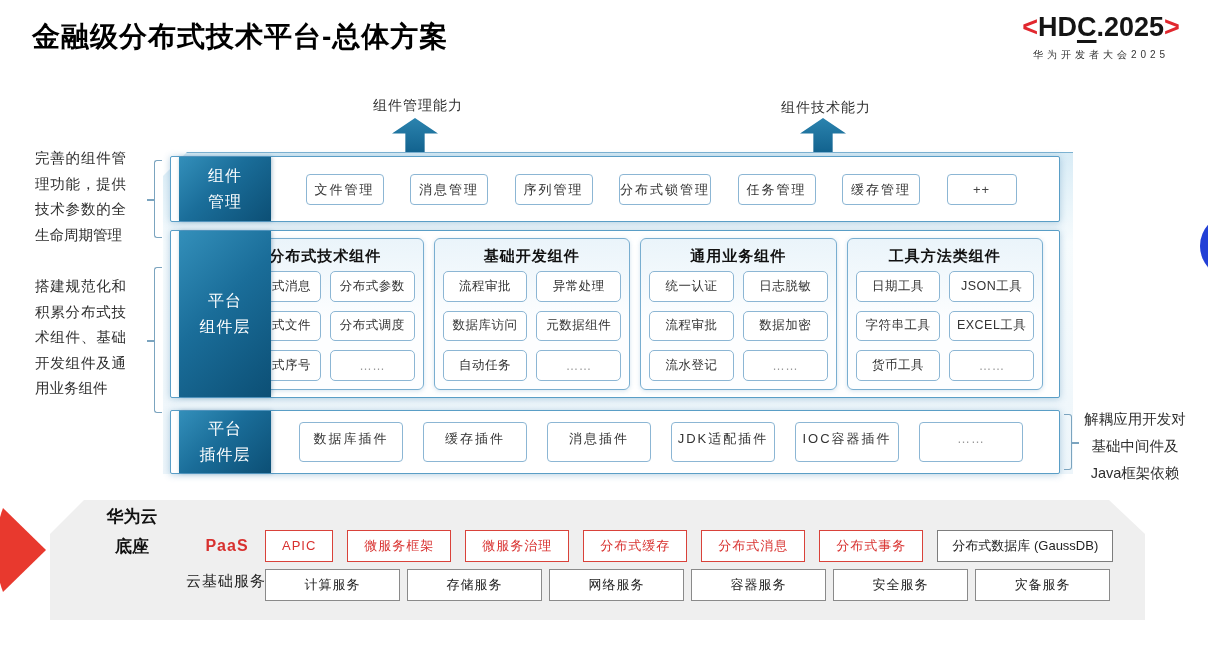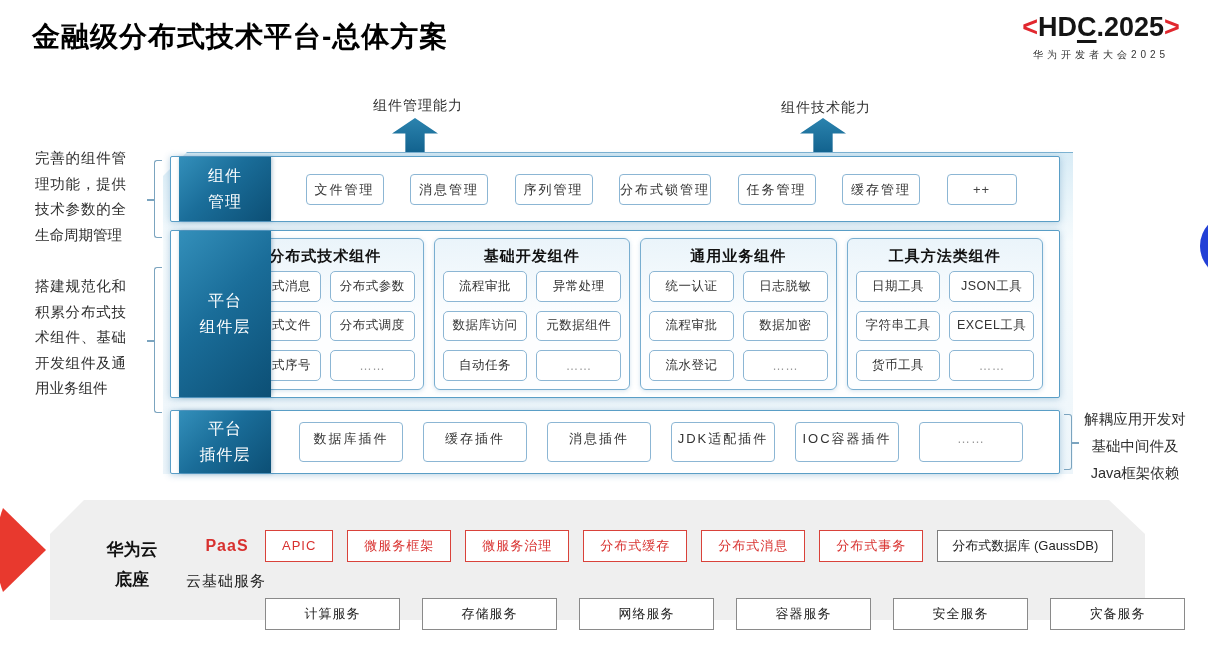--- a/index.html
+++ b/index.html
@@ -67,31 +67,31 @@
   .pc-header { height:31px; line-height:33px; text-align:center; font-size:15px; font-weight:bold; color:#111; letter-spacing:1px; }
   .pc-grid { flex:1; display:grid; grid-template-columns:1fr 1fr; gap:9px; padding:1px 8px 8px; }
   .pc-item { background:#fff; border:1px solid #8cb6d4; border-radius:5px;
     display:flex; align-items:center; justify-content:center;
     font-size:12.5px; color:#333; letter-spacing:.5px; white-space:nowrap; }
   .pc-item.dots { color:#9a9a9a; }
 
   
   .foundation { position:absolute; left:50px; top:500px; width:1095px; height:120px; background:#efefef;
     clip-path:polygon(34px 0, calc(100% - 36px) 0, 100% 34px, 100% 100%, 0 100%, 0 34px); }
-  .fnd-label { position:absolute; left:84px; top:535px; width:96px; text-align:center;
+  .fnd-label { position:absolute; left:84px; top:502px; width:96px; text-align:center;
     font-size:17px; font-weight:bold; color:#111; line-height:30px; white-space:pre-line; }
   .paas-label { position:absolute; left:194px; top:537px; width:66px; text-align:center;
     font-size:16px; font-weight:bold; color:#d8312f; letter-spacing:1px; }
   .cloud-label { position:absolute; left:176px; top:572px; width:100px; text-align:center; font-size:15px; color:#222; letter-spacing:1px; }
   .paas-row { position:absolute; left:265px; top:530px; display:flex; gap:14px; }
   .red-chip { height:32px; line-height:29px; background:#fff; border:1.5px solid #d9423a; color:#d8312f;
     font-size:13px; letter-spacing:1px; text-align:center; padding:0 16px; min-width:66px; white-space:nowrap; }
   .neutral-chip { height:32px; line-height:30px; background:#fff; border:1px solid #7d7d7d; color:#222;
     font-size:13px; text-align:center; padding:0 14px; min-width:168px; white-space:nowrap; }
-  .cloud-row { position:absolute; left:265px; top:598px; display:flex; gap:22px; }
+  .cloud-row { position:absolute; left:265px; top:569px; display:flex; gap:7px; }
   .gray-chip { width:135px; height:32px; line-height:30px; background:#fff; border:1px solid #8a8a8a;
     color:#222; font-size:13px; letter-spacing:1px; text-align:center; white-space:nowrap; }
 
   
   .red-wedge { position:absolute; left:0; top:503px; }
   .blue-dot { position:absolute; left:1200px; top:214px; width:64px; height:64px; border-radius:50%; background:#2340d6; }
 </style>
 </head>
 <body>
 

